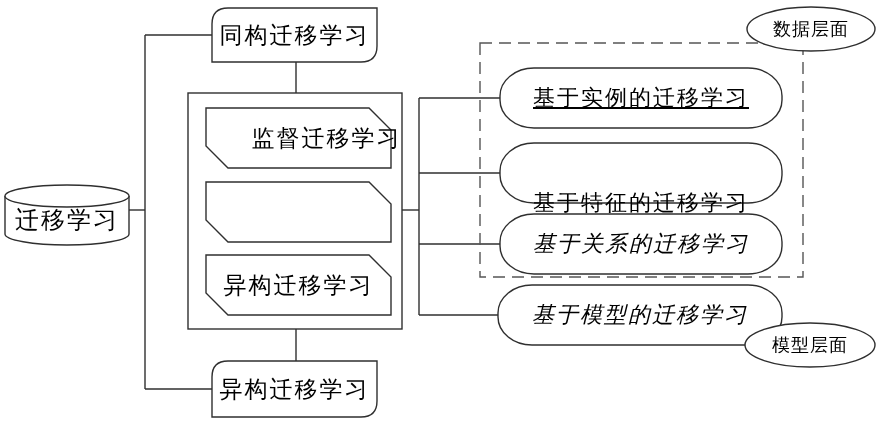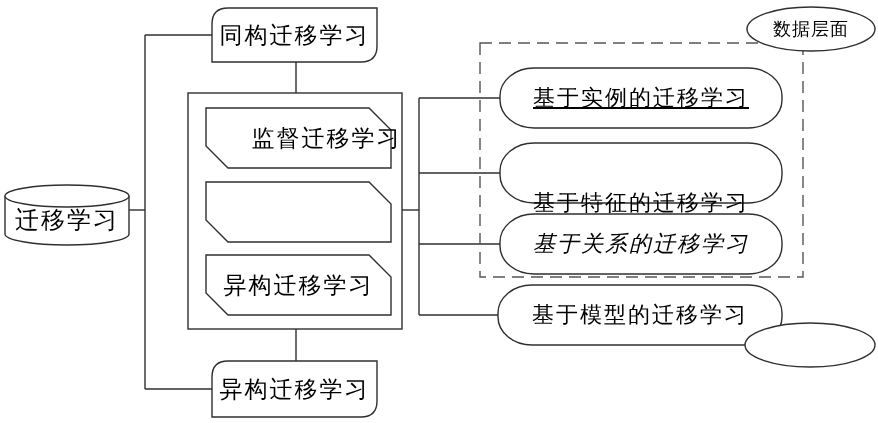--- a/index.html
+++ b/index.html
@@ -37,21 +37,21 @@
 
   .lbl-root        { left: 5px;   top: 198px; width: 124px; height: 44px; }
   .lbl-homo        { left: 212px; top: 8px;   width: 165px; height: 54px; border-radius: 12px; }
   .lbl-sup1        { left: 206px; top: 108px; width: 185px; height: 60px; padding-left: 28px; }
   .lbl-sup2        { left: 206px; top: 182px; width: 185px; height: 60px; }
   .lbl-sup3        { left: 206px; top: 255px; width: 185px; height: 60px; }
   .lbl-hetero      { left: 212px; top: 361px; width: 165px; height: 56px; }
   .lbl-instance    { left: 500px; top: 68px;  width: 282px; height: 60px; text-decoration: underline; }
   .lbl-feature     { left: 500px; top: 143px; width: 282px; height: 48px; margin-top: 36px; }
   .lbl-relation    { left: 500px; top: 214px; width: 282px; height: 60px; font-style: italic; }
-  .lbl-model       { left: 498px; top: 285px; width: 284px; height: 60px; }
+  .lbl-model       { left: 498px; top: 285px; width: 284px; height: 60px; font-style: italic; }
   .lbl-data-level  { left: 748px; top: 7px;   width: 126px; height: 44px; }
   .lbl-model-level { left: 745px; top: 323px; width: 130px; height: 44px; }
 </style>
 </head>
 <body>
 
 <div class="canvas">
 
   <svg width="878" height="423" viewBox="0 0 878 423">
     <g fill="none" stroke="#2f2f2f" stroke-width="1.4">
@@ -105,14 +105,15 @@
   <div class="lbl lbl-sup3 f23">异构迁移学习</div>
 
   <div class="lbl lbl-hetero f23">异构迁移学习</div>
 
   <div class="lbl lbl-instance f22">基于实例的迁移学习</div>
   <div class="lbl lbl-feature f22">基于特征的迁移学习</div>
   <div class="lbl lbl-relation f22">基于关系的迁移学习</div>
   <div class="lbl lbl-model f22">基于模型的迁移学习</div>
 
   <div class="lbl lbl-data-level f18">数据层面</div>
+  <div class="lbl lbl-model-level f18">模型层面</div>
 
 </div>
 
 </body></html>

